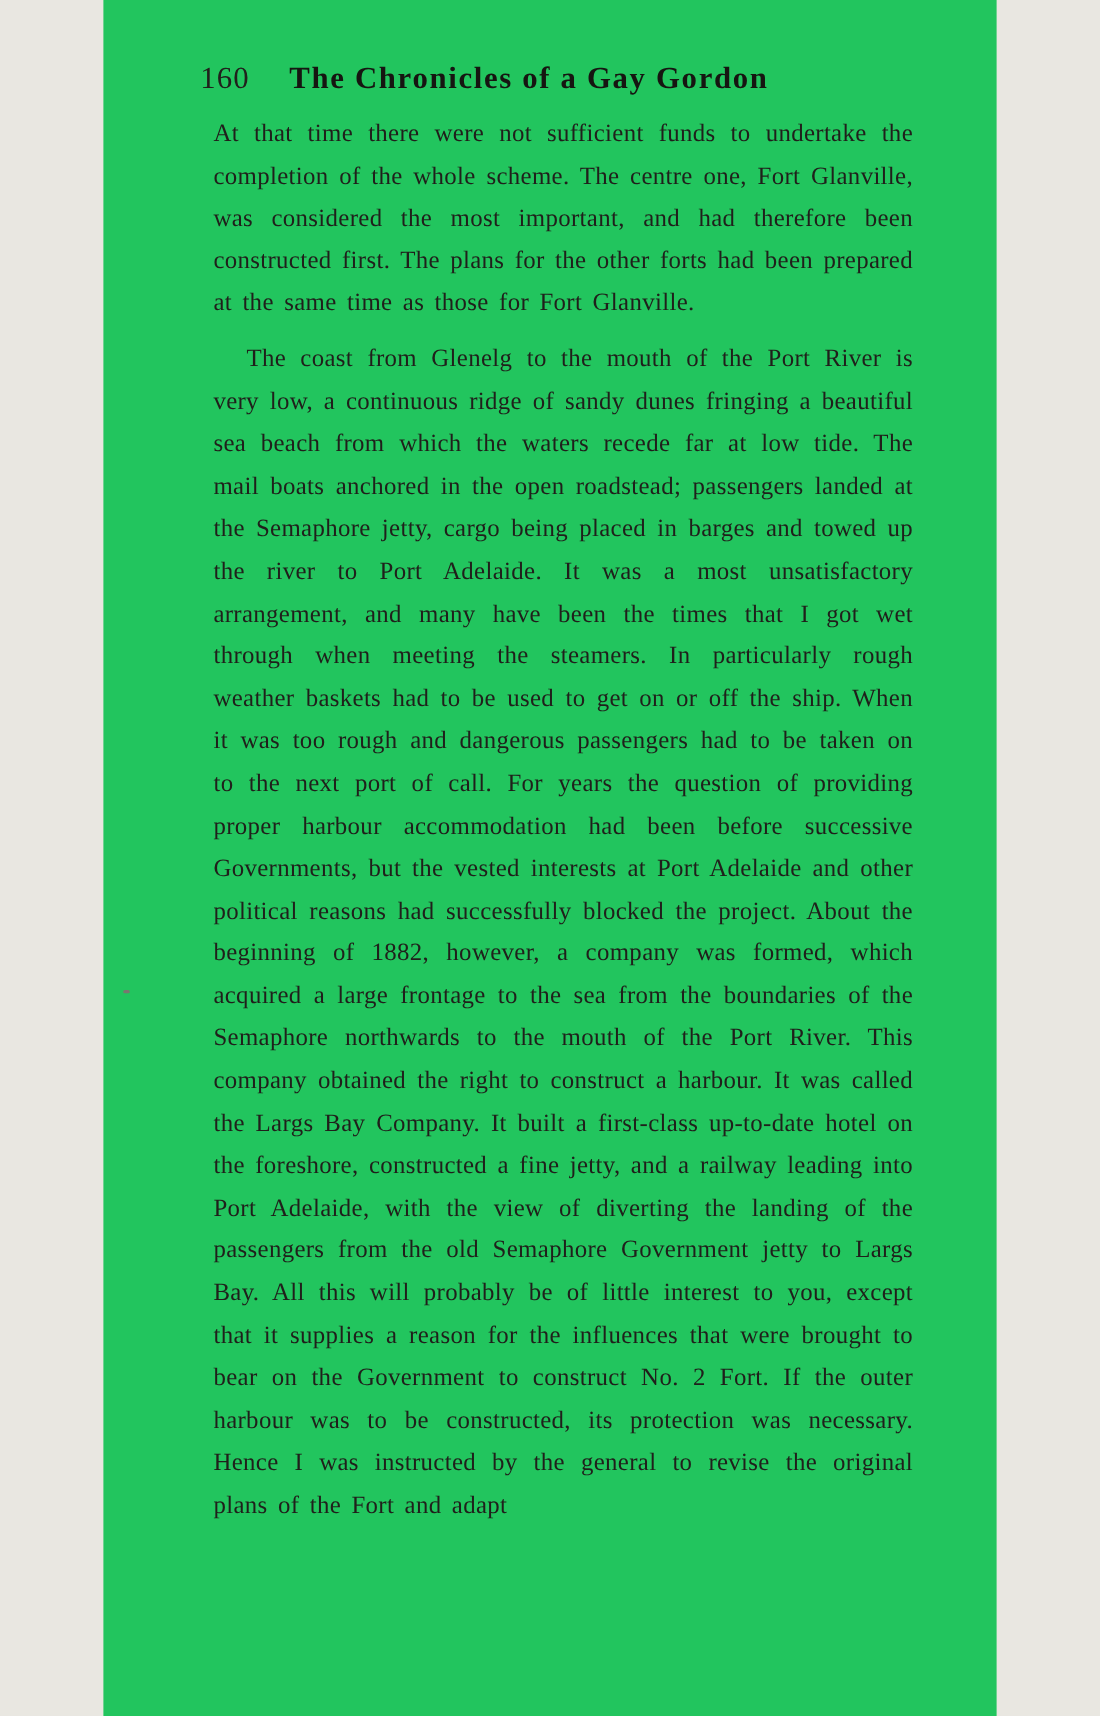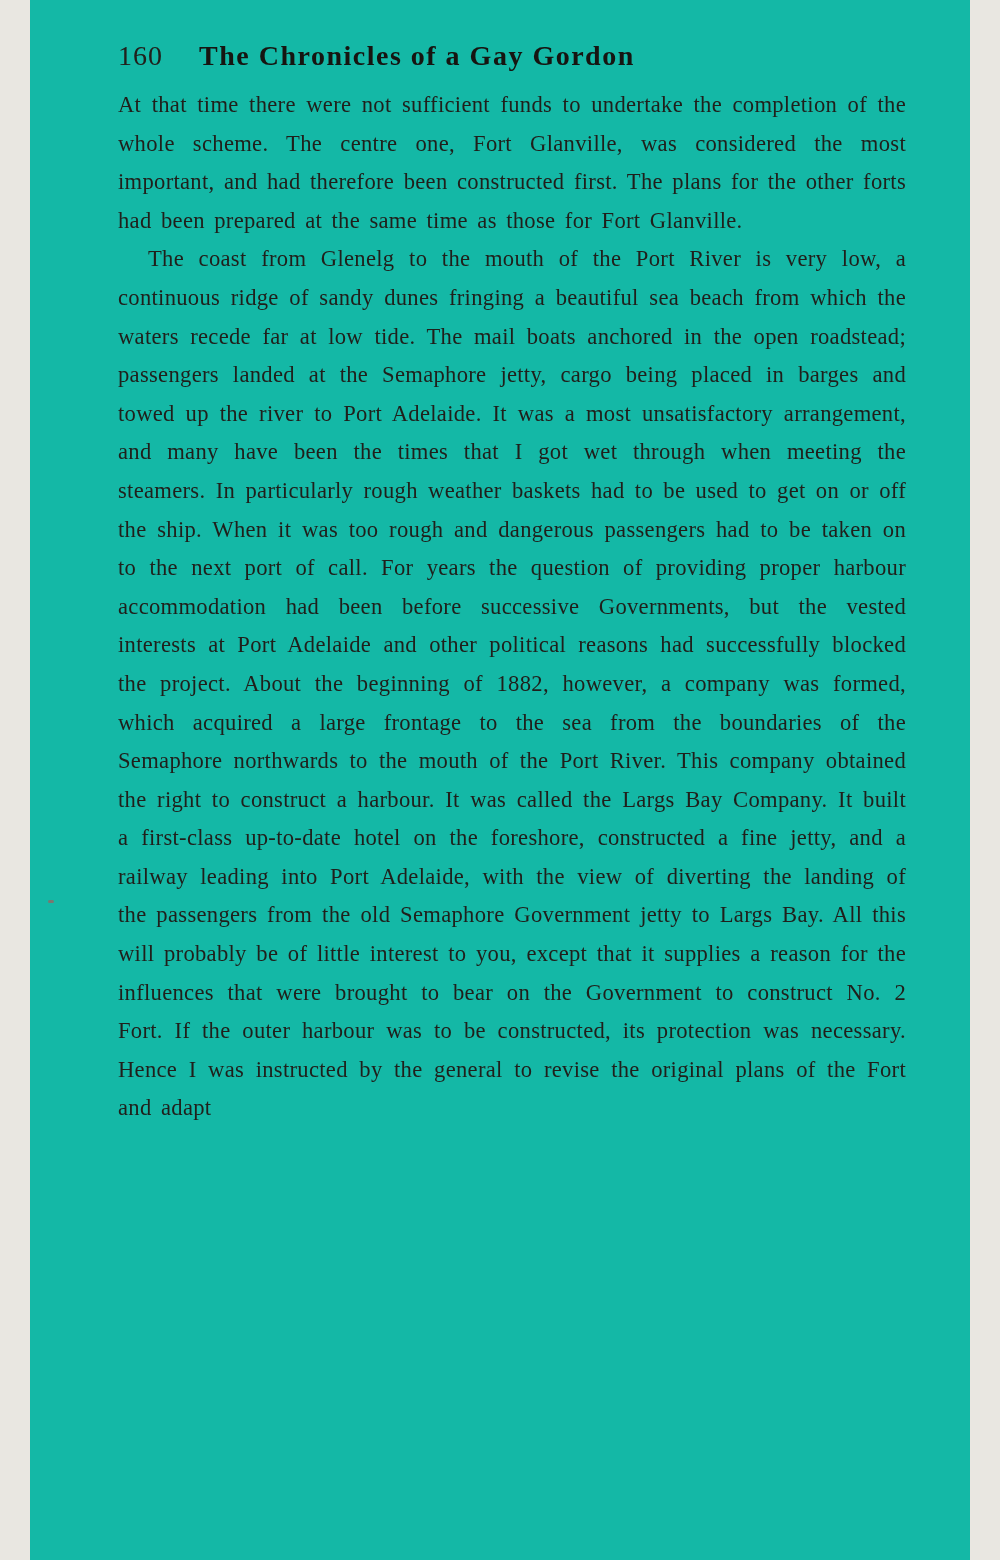--- a/index.html
+++ b/index.html
@@ -2,26 +2,26 @@
 <html><head>
 <meta charset="utf-8">
 <style>
   html, body {
     margin: 0;
     padding: 0;
     background: #e9e7e1;
   }
   .page {
     position: relative;
-    width: 940px;
+    width: 812px;
     height: 1560px;
     margin: 0 auto;
-    background: #14b8a6;
+    background: #22c55e;
     box-sizing: border-box;
-    padding: 40px 64px 0 88px;
+    padding: 56px 64px 0 88px;
     overflow: hidden;
     font-family: "Liberation Serif", "DejaVu Serif", serif;
     color: #1c1b18;
   }
   .running-header {
     display: flex;
     align-items: baseline;
     gap: 36px;
     margin: 0 0 14px 0;
     white-space: nowrap;
@@ -34,21 +34,21 @@
   .book-title {
     font-size: 28px;
     font-weight: 600;
     letter-spacing: 1.5px;
     color: #161511;
   }
   .body-text {
     margin-top: 8px;
   }
   .body-text p {
-    margin: 0;
+    margin: 12px;
     font-size: 22.6px;
     line-height: 38.6px;
     text-align: justify;
     text-justify: inter-word;
     word-spacing: 3.5px;
     letter-spacing: 0.3px;
     color: #201f1b;
   }
   .body-text p.indented {
     text-indent: 30px;

